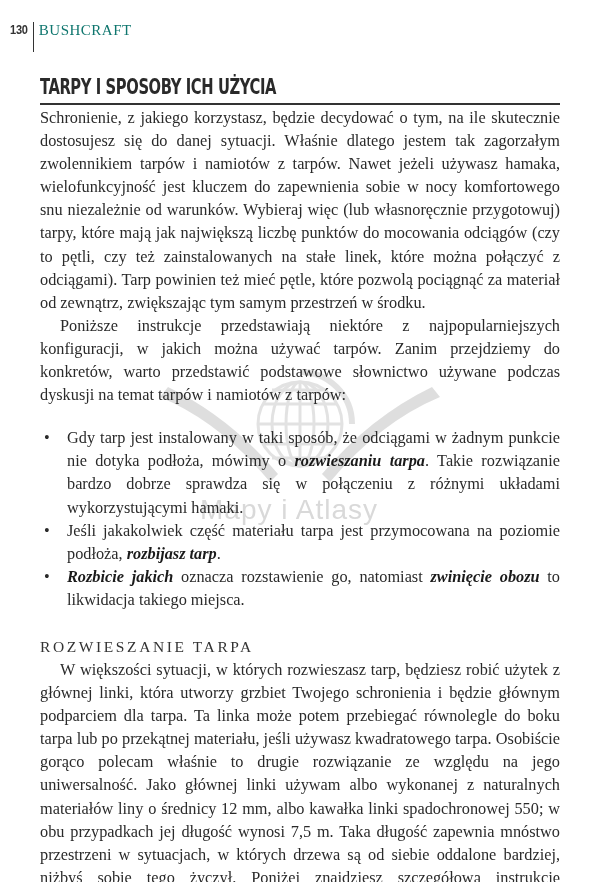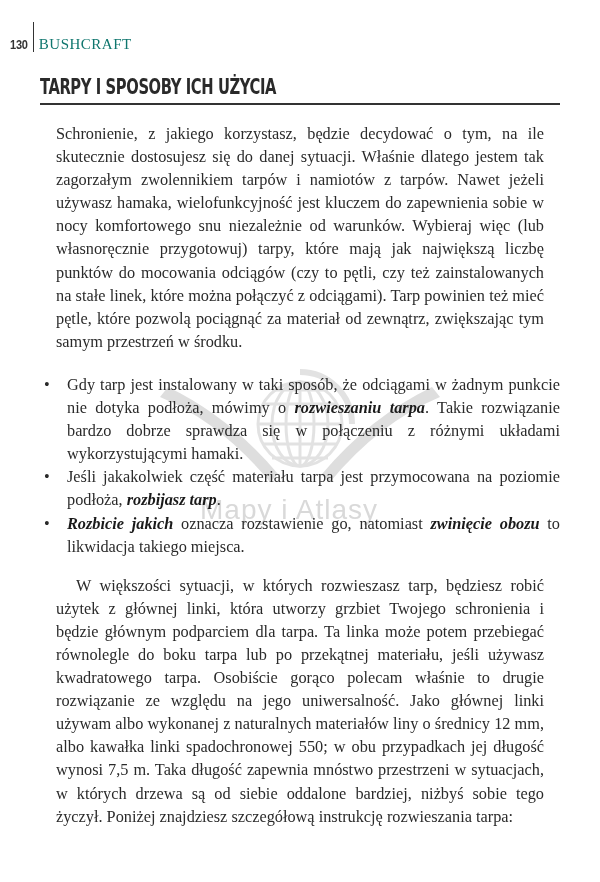--- a/index.html
+++ b/index.html
@@ -1,28 +1,28 @@
 <!DOCTYPE html>
 <html><head>
 <meta charset="utf-8">
 <style>
   html, body { margin:0; padding:0; background:#ffffff; }
   body { width:600px; height:882px; position:relative; overflow:hidden;
          font-family:"Liberation Serif","DejaVu Serif",serif; color:#2a2a2a; }
-  .running-head { position:absolute; left:10px; top:22px; height:30px; display:flex; align-items:flex-end; }
+  .running-head { position:absolute; left:10px; top:22px; height:30px; display:flex; }
   .page-num { font-family:"Liberation Sans","DejaVu Sans",sans-serif; font-weight:bold; font-size:13px;
               letter-spacing:-0.3px; color:#333; padding-right:5px; line-height:15px; transform:scaleX(0.85); transform-origin:left bottom; }
   .vrule { width:1px; background:#333; height:30px; margin-right:5px; margin-left:-3px; }
   .book-title { font-size:15px; color:#0f766e; letter-spacing:0.5px; line-height:16px; }
   .section-heading { position:absolute; left:40px; top:74px; width:520px; font-family:"DejaVu Sans Condensed","DejaVu Sans","Liberation Sans",sans-serif;
                      font-weight:bold; font-size:21px; color:#2a2a2a; line-height:26px; letter-spacing:-0.5px;
                      transform:scaleX(0.78); transform-origin:left top; white-space:nowrap; }
   .heading-rule { position:absolute; left:40px; top:103px; width:520px; height:2px; background:#333; }
   .body-text { position:absolute; left:40px; top:106px; width:520px; font-size:16.3px; line-height:23.1px; }
-  .body-text p { margin:16px; text-align:justify; }
+  .body-text p { margin:0; text-align:justify; }
   .indent { text-indent:20px; }
   ul.bullets { list-style:none; margin:20px 0 0 0; padding:0; }
   ul.bullets li { position:relative; padding-left:27px; text-align:justify; }
   ul.bullets li .bullet { position:absolute; left:4px; top:0; }
   .subheading { margin-top:24px; font-size:15.5px; letter-spacing:2.6px; color:#333; line-height:23px; }
   b { font-weight:bold; color:#1a1a1a;font-style:italic; }
   .watermark { position:absolute; left:150px; top:362px; width:300px; height:160px; pointer-events:none; opacity:0.28; }
   .watermark-text { position:absolute; left:200px; top:494px; font-family:"Liberation Sans","DejaVu Sans",sans-serif;
                     font-size:28px; color:#c9c9c9; opacity:0.7; pointer-events:none; letter-spacing:1px; }
 </style>
@@ -51,30 +51,32 @@
     <line x1="122" y1="96" x2="178" y2="96"></line>
     <path d="M150 10 A52 52 0 0 1 202 62" stroke-width="6"></path>
   </g>
   <path d="M10 35 Q70 60 120 120 L128 112 Q80 55 18 25 Z" fill="#8a8a8a"></path>
   <path d="M290 35 Q230 60 180 120 L172 112 Q220 55 282 25 Z" fill="#8a8a8a"></path>
 </svg>
 <div class="watermark-text">Mapy i Atlasy</div>
 
 <div class="body-text">
   <p>Schronienie, z jakiego korzystasz, będzie decydować o tym, na ile skutecznie dostosujesz się do danej sytuacji. Właśnie dlatego jestem tak zagorzałym zwolennikiem tarpów i namiotów z tarpów. Nawet jeżeli używasz hamaka, wielofunkcyjność jest kluczem do zapewnienia sobie w nocy komfortowego snu niezależnie od warunków. Wybieraj więc (lub własnoręcznie przygotowuj) tarpy, które mają jak największą liczbę punktów do mocowania odciągów (czy to pętli, czy też zainstalowanych na stałe linek, które można połączyć z odciągami). Tarp powinien też mieć pętle, które pozwolą pociągnąć za materiał od zewnątrz, zwiększając tym samym przestrzeń w środku.</p>
+  <p class="indent">Poniższe instrukcje przedstawiają niektóre z najpopularniejszych konfiguracji, w jakich można używać tarpów. Zanim przejdziemy do konkretów, warto przedstawić podstawowe słownictwo używane podczas dyskusji na temat tarpów i namiotów z tarpów:</p>
 
   <ul class="bullets">
     <li>
       <span class="bullet">•</span>
       <span>Gdy tarp jest instalowany w taki sposób, że odciągami w żadnym punkcie nie dotyka podłoża, mówimy o </span><b>rozwieszaniu tarpa</b><span>. Takie rozwiązanie bardzo dobrze sprawdza się w połączeniu z różnymi układami wykorzystującymi hamaki.</span>
     </li>
     <li>
       <span class="bullet">•</span>
       <span>Jeśli jakakolwiek część materiału tarpa jest przymocowana na poziomie podłoża, </span><b>rozbijasz tarp</b><span>.</span>
     </li>
     <li>
       <span class="bullet">•</span>
       <b>Rozbicie jakich</b><span> oznacza rozstawienie go, natomiast </span><b>zwinięcie obozu</b><span> to likwidacja takiego miejsca.</span>
     </li>
   </ul>
 
+  <div class="subheading">ROZWIESZANIE TARPA</div>
   <p class="indent">W większości sytuacji, w których rozwieszasz tarp, będziesz robić użytek z głównej linki, która utworzy grzbiet Twojego schronienia i będzie głównym podparciem dla tarpa. Ta linka może potem przebiegać równolegle do boku tarpa lub po przekątnej materiału, jeśli używasz kwadratowego tarpa. Osobiście gorąco polecam właśnie to drugie rozwiązanie ze względu na jego uniwersalność. Jako głównej linki używam albo wykonanej z naturalnych materiałów liny o średnicy 12 mm, albo kawałka linki spadochronowej 550; w obu przypadkach jej długość wynosi 7,5 m. Taka długość zapewnia mnóstwo przestrzeni w sytuacjach, w których drzewa są od siebie oddalone bardziej, niżbyś sobie tego życzył. Poniżej znajdziesz szczegółową instrukcję rozwieszania tarpa:</p>
 </div>
 
 </body></html>

